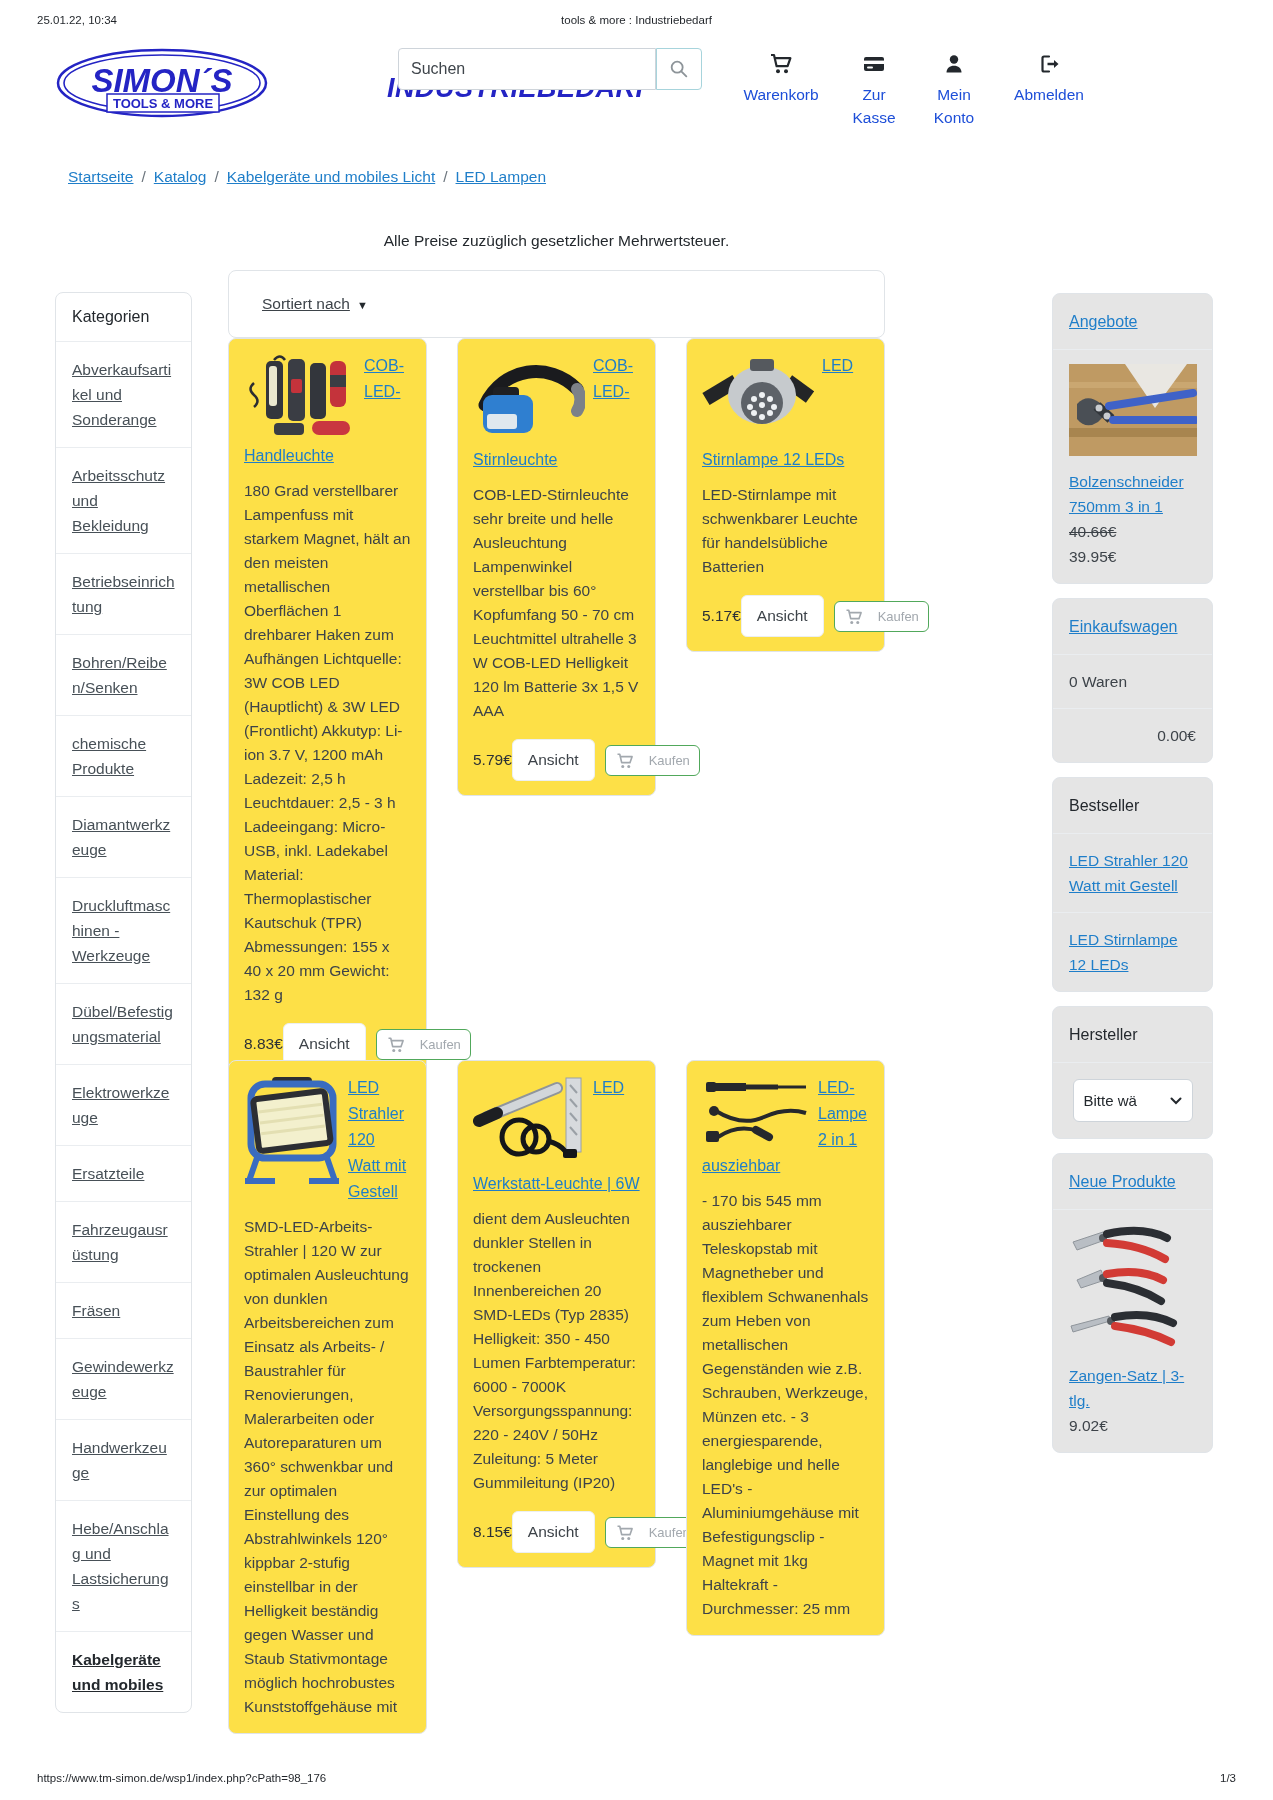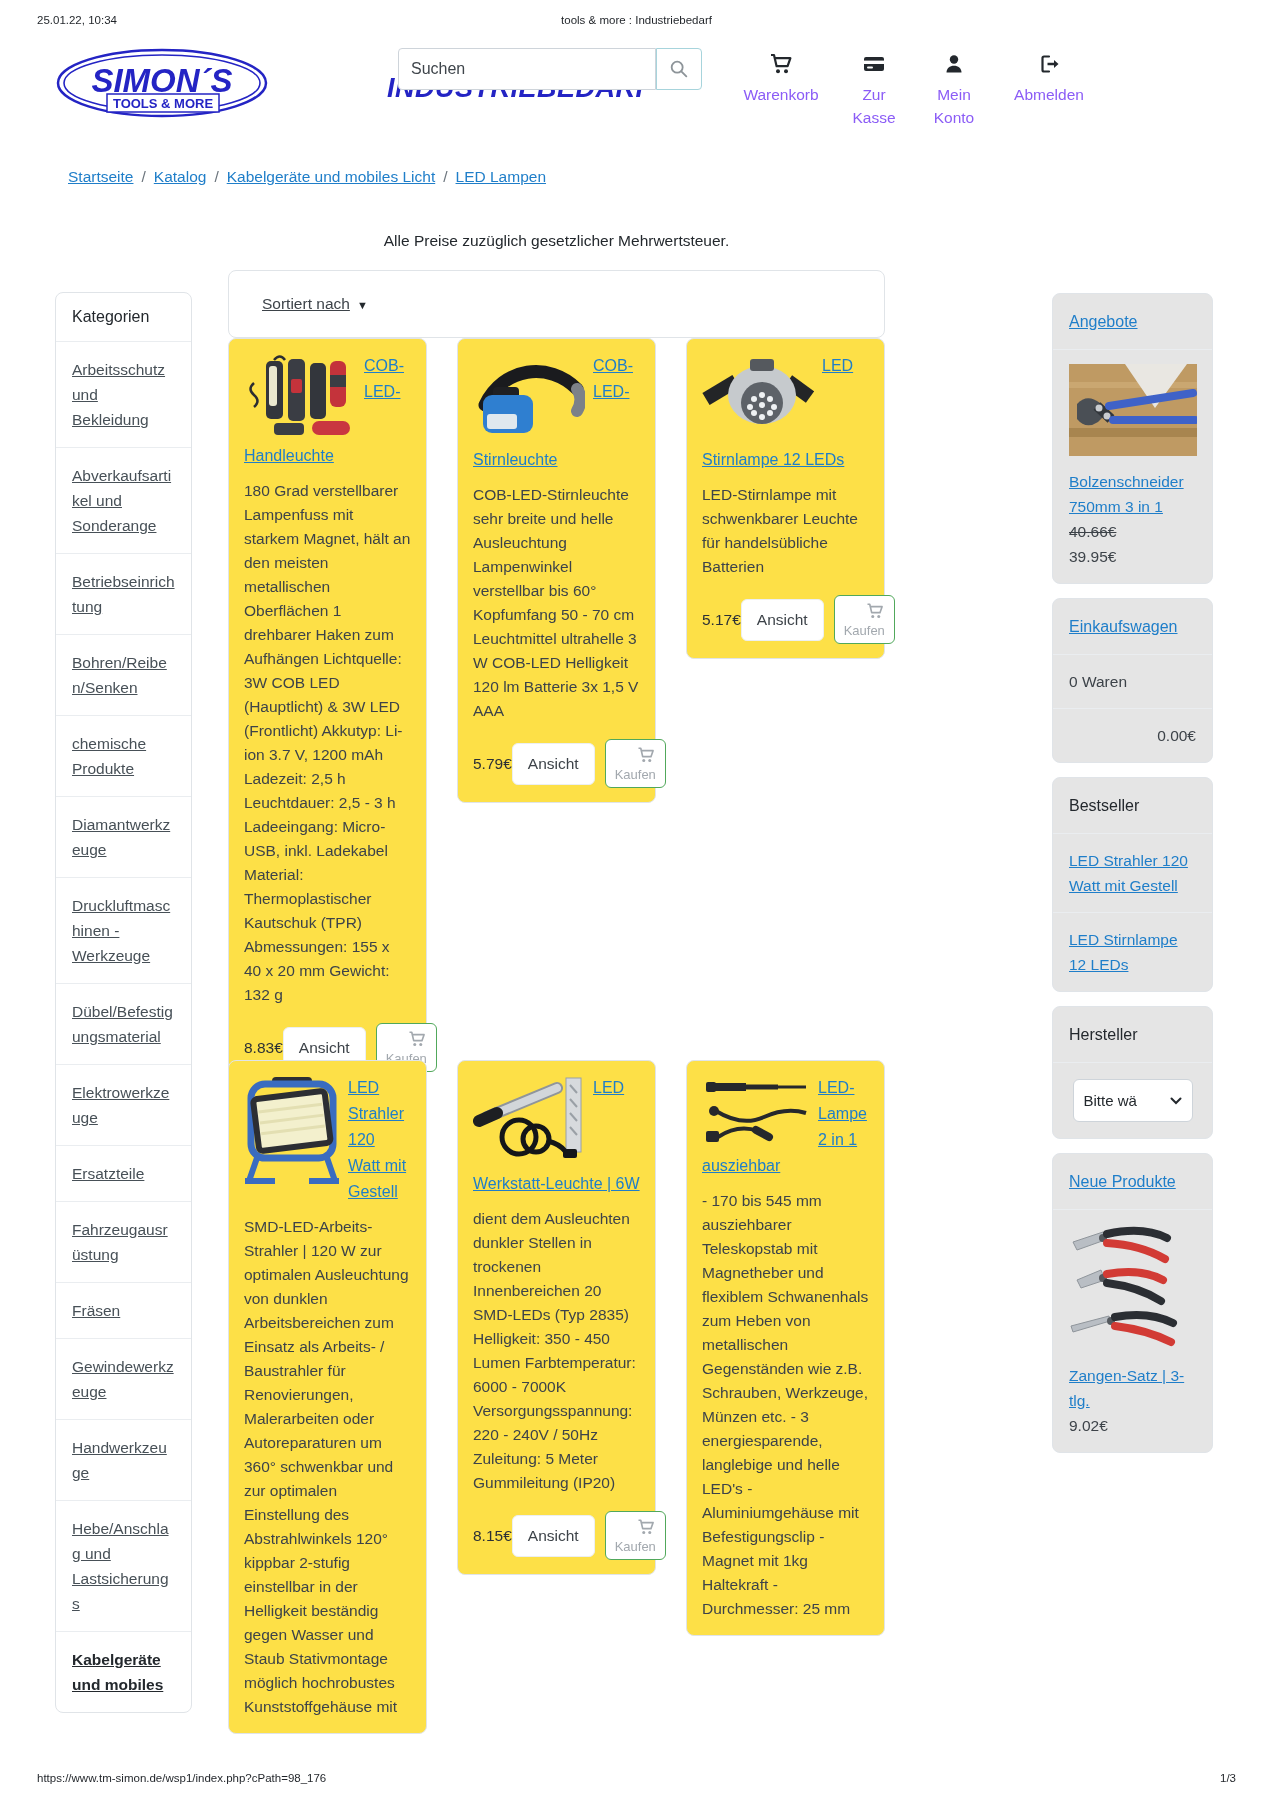--- a/index.html
+++ b/index.html
@@ -19,21 +19,21 @@
   .logo-wrap { position:absolute; left:55px; top:44px; display:flex; align-items:center; gap:14px; }
   .brand-text { color:#2424c4; font-weight:bold; font-style:italic; font-size:27px; letter-spacing:.5px; margin-top:10px; }
   .search-wrap { position:absolute; left:398px; top:48px; display:flex; }
   .search-input { width:258px; height:42px; border:1px solid #ced4da; border-radius:4px 0 0 4px;
                   font-size:16px; padding:0 12px; color:#3f454b; outline:none; font-family:inherit; }
   .search-input::placeholder { color:#3f454b; opacity:1; }
   .search-btn { width:46px; height:42px; background:#fff; border:1px solid #a7d4dc; border-radius:0 4px 4px 0;
                 display:flex; align-items:center; justify-content:center; cursor:pointer; }
   .top-nav { position:absolute; left:737px; top:52px; display:flex; gap:20px; }
   .nav-item { display:flex; flex-direction:column; align-items:center; cursor:pointer; text-align:center; }
-  .nav-item .lbl { font-size:15.5px; color:#8b5cf6; line-height:23px; margin-top:7px; }
+  .nav-item .lbl { font-size:15.5px; color:#1d4ed8; line-height:23px; margin-top:7px; }
   .nav-w1 { width:88px; } .nav-w2 { width:58px; } .nav-w3 { width:62px; } .nav-w4 { width:88px; }
 
   .breadcrumb { position:absolute; left:68px; top:168px; font-size:15.5px; }
   .breadcrumb a { color:#1f7ec9; }
   .breadcrumb .sep { color:#6c757d; margin:0 8px; text-decoration:none; }
 
   .notice { position:absolute; left:228px; top:232px; width:657px; text-align:center;
             font-size:15.5px; color:#23282d; }
 
   
@@ -55,21 +55,21 @@
   .pcard-media { display:flex; gap:8px; align-items:flex-start; }
   .pcard-img { flex:0 0 auto; cursor:pointer; }
   .ptitle { color:#1f7ec9; font-size:16px; line-height:26px; overflow-wrap:break-word; word-break:break-word; }
   .ptitle.below { display:block; }
   .pcard-desc { margin-top:10px; font-size:15.5px; line-height:24px; color:#3d4349; }
   .pcard-foot { margin-top:16px; display:flex; align-items:center; }
   .price { font-size:15.5px; color:#2b3036; }
   .btn-view { margin-left:auto; border:1px solid #eceff1; border-radius:6px; padding:11px 15px;
               font-size:15.5px; color:#3d4349; background:#fff; cursor:pointer; font-family:inherit; }
   .btn-buy { margin-left:10px; border:1px solid #51a85b; border-radius:6px; padding:6px 9px 5px;
-             display:flex; flex-direction:column; align-items:flex-end; gap:3px; color:#a2a8ae;
+             display:flex; align-items:center; gap:14px; color:#a2a8ae;
              font-size:13px; background:#fff; cursor:pointer; font-family:inherit; }
 
   
   .rightbar { position:absolute; left:1052px; top:293px; width:161px; }
   .rbox { border:1px solid #e0e4e8; border-radius:8px; background:#e5e5e5; margin-bottom:14px; }
   .rbox .hd { padding:15px 16px; font-size:16px; line-height:25px; color:#23282d; }
   .rbox .hd a { color:#1f7ec9; }
   .rbox .bd { border-top:1px solid #eaedf0; padding:14px 16px; font-size:15.5px; line-height:25px; }
   .rbox .bd a { color:#1f7ec9; }
   .center { text-align:left; }
@@ -148,24 +148,24 @@
   <div class="breadcrumb">
     <a>Startseite</a><span class="sep">/</span><a>Katalog</a><span class="sep">/</span><a>Kabelgeräte und mobiles Licht</a><span class="sep">/</span><a>LED Lampen</a>
   </div>
 
   <div class="notice">Alle Preise zuzüglich gesetzlicher Mehrwertsteuer.</div>
 
   <div class="sidebar">
     <div class="sidebox">
       <div class="hd">Kategorien</div>
       <div class="cat-item">
+            <a>Abverkaufsartikel und Sonderange</a>
+          </div>
+      <div class="cat-item">
             <a>Arbeitsschutz und Bekleidung</a>
-          </div>
-      <div class="cat-item">
-            <a>Abverkaufsartikel und Sonderange</a>
           </div>
       <div class="cat-item">
             <a>Betriebseinrichtung</a>
           </div>
       <div class="cat-item">
             <a>Bohren/Reiben/Senken</a>
           </div>
       <div class="cat-item">
             <a>chemische Produkte</a>
           </div>

